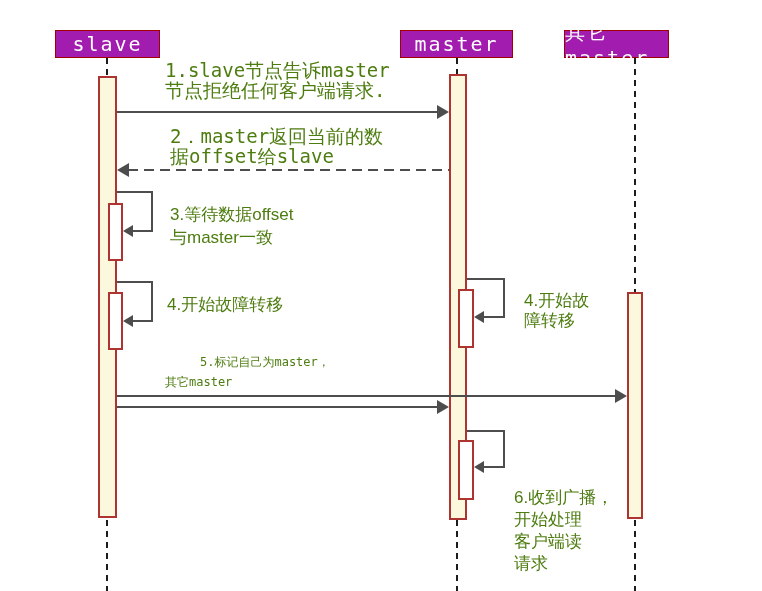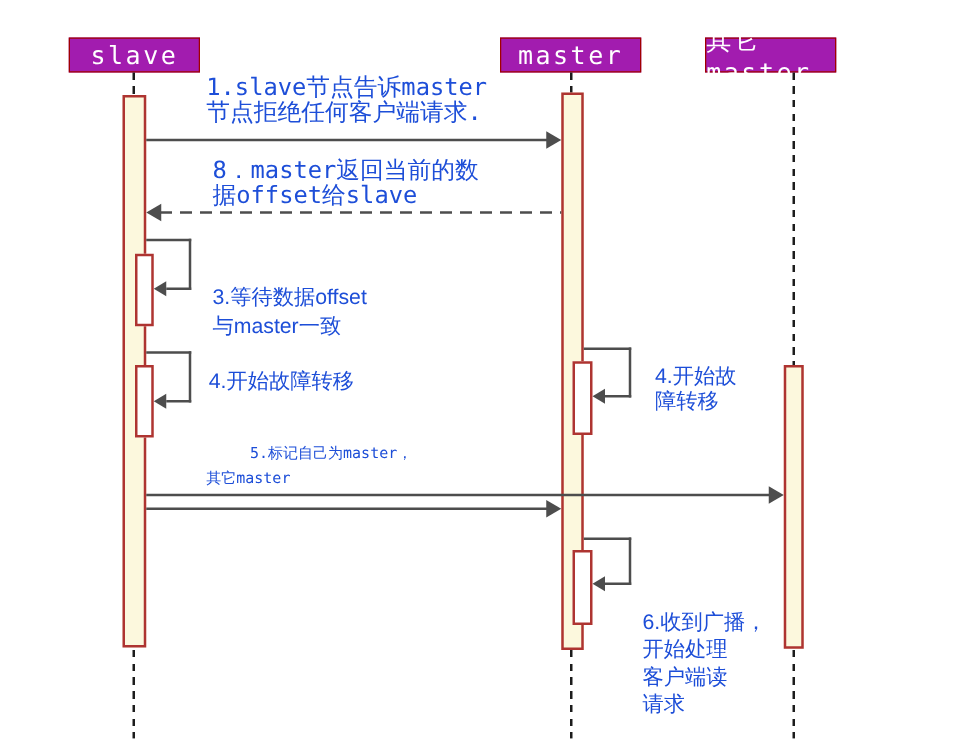--- a/index.html
+++ b/index.html
@@ -28,21 +28,21 @@
   .hline.dashed{
     background:repeating-linear-gradient(90deg,#4d4d4d 0px,#4d4d4d 10px,transparent 10px,transparent 16px);
   }
   .vline{position:absolute;width:2px;background:#4d4d4d;z-index:4;}
   .head-r{position:absolute;width:0;height:0;border-top:7px solid transparent;
     border-bottom:7px solid transparent;border-left:12px solid #4d4d4d;z-index:4;}
   .head-l{position:absolute;width:0;height:0;border-top:7px solid transparent;
     border-bottom:7px solid transparent;border-right:12px solid #4d4d4d;z-index:4;}
   .head-l.small{border-top-width:6px;border-bottom-width:6px;border-right-width:10px;}
   
-  .msg{position:absolute;white-space:nowrap;color:#1d4ed8;z-index:5;}
+  .msg{position:absolute;white-space:nowrap;color:#4d7c0f;z-index:5;}
   .mono{font-family:"DejaVu Sans Mono", monospace;font-size:19px;line-height:20px;}
   .mono.m5{font-size:12px;}
   .sans{font-family:"Liberation Sans","DejaVu Sans",sans-serif;font-size:17px;line-height:23px;}
   .sans.tight{line-height:20px;}
   .sans.m6{line-height:22px;}
 </style>
 </head>
 <body>
 
 <div class="canvas">
@@ -99,25 +99,25 @@
   <div class="vline" style="left:503px;top:430px;height:38px;"></div>
   <div class="hline" style="left:484px;top:466px;width:21px;"></div>
   <div class="head-l small" style="left:474px;top:461px;"></div>
 
   <div class="msg mono" style="left:165px;top:60px;">
     <div>1.slave节点告诉master</div>
     <div>节点拒绝任何客户端请求.</div>
   </div>
 
   <div class="msg mono" style="left:170px;top:126px;">
-    <div>8．master返回当前的数</div>
+    <div>2．master返回当前的数</div>
     <div>据offset给slave</div>
   </div>
 
-  <div class="msg sans" style="left:170px;top:203px;margin-top:23px;">
+  <div class="msg sans" style="left:170px;top:203px;">
     <div>3.等待数据offset</div>
     <div>与master一致</div>
   </div>
 
   <div class="msg sans" style="left:167px;top:293px;">
     <div>4.开始故障转移</div>
   </div>
 
   <div class="msg sans tight" style="left:524px;top:291px;">
     <div>4.开始故</div>

